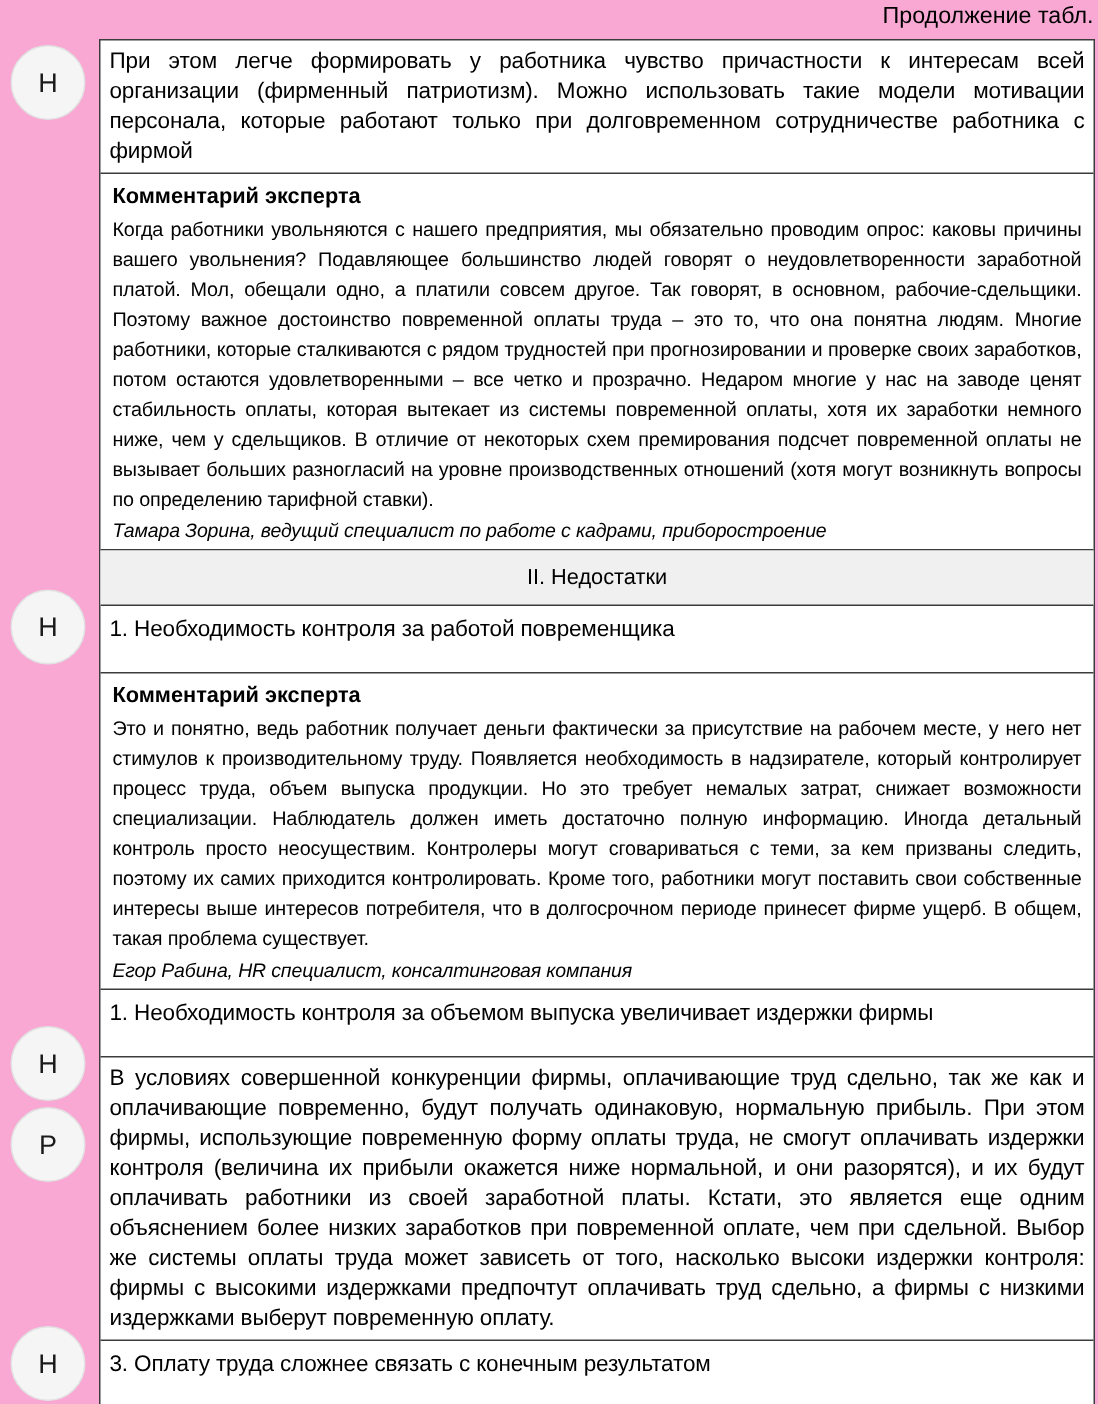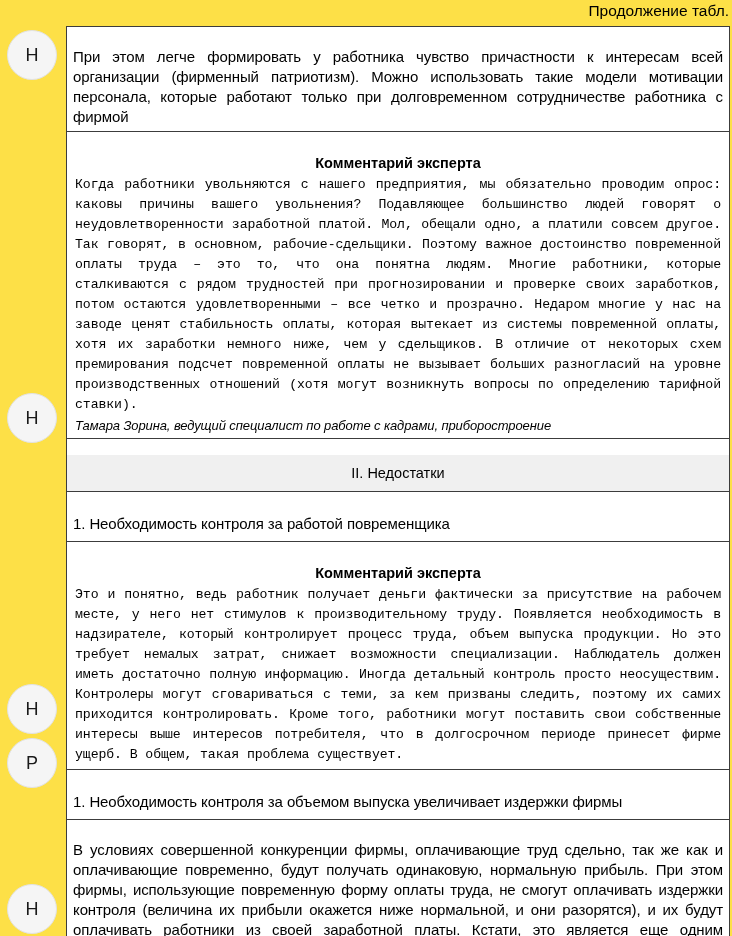--- a/index.html
+++ b/index.html
@@ -1,21 +1,21 @@
 <!DOCTYPE html>
 <html lang="ru"><head>
 <meta charset="utf-8">
 <style>
   html, body { margin: 0; padding: 0; background: #ffffff; }
   .page {
     position: relative;
     width: 732px;
     height: 936px;
     overflow: hidden;
-    background: #fde047;
+    background: #f9a8d4;
     color: #000000;
     font-family: "Liberation Sans", sans-serif;
   }
   .continuation {
     position: absolute;
     top: 2px;
     right: 3px;
     font-size: 15.5px;
     line-height: 18px;
   }
@@ -46,48 +46,46 @@
     border: 1px solid #3c3c3c;
     background: #ffffff;
   }
   .row {
     border-bottom: 1px solid #3c3c3c;
     padding: 4px 6px;
     font-size: 15px;
     line-height: 20px;
     text-align: justify;
     letter-spacing: -0.1px;
-    margin-top: 16px;
   }
   .row:last-child { border-bottom: none; }
   .title-row {
     text-align: left;
-    padding: 6px 6px 7px;
+    padding: 6px 6px 18px;
   }
   .section-row {
     background: #f0f0f0;
     text-align: center;
     font-size: 14.5px;
     letter-spacing: 0;
     padding: 8px 16px;
   }
   .comment-row { padding: 3px 8px 4px; }
   .comment-title {
-    text-align: center;
+    text-align: left;
     font-weight: bold;
     font-size: 14.5px;
     margin: 2px 0 2px;
     letter-spacing: 0;
   }
   .comment-body {
     font-size: 13.2px;
     line-height: 20px;
     text-align: justify;
     letter-spacing: -0.1px;
-    font-family: Liberation Mono, monospace;
   }
   .comment-signature {
     font-style: italic;
     text-align: left;
     font-size: 13px;
     line-height: 17px;
     margin-top: 2px;
     letter-spacing: -0.1px;
   }
 </style>
@@ -115,20 +113,21 @@
     </div>
 
     <div class="row section-row">II. Недостатки</div>
 
     <div class="row title-row">1. Необходимость контроля за работой повременщика</div>
 
 
     <div class="row comment-row">
       <div class="comment-title">Комментарий эксперта</div>
       <div class="comment-body">Это и понятно, ведь работник получает деньги фактически за присутствие на рабочем месте, у него нет стимулов к производительному труду. Появляется необходимость в надзирателе, который контролирует процесс труда, объем выпуска продукции. Но это требует немалых затрат, снижает возможности специализации. Наблюдатель должен иметь достаточно полную информацию. Иногда детальный контроль просто неосуществим. Контролеры могут сговариваться с теми, за кем призваны следить, поэтому их самих приходится контролировать. Кроме того, работники могут поставить свои собственные интересы выше интересов потребителя, что в долгосрочном периоде принесет фирме ущерб. В общем, такая проблема существует.</div>
+      <div class="comment-signature">Егор Рабина, HR специалист, консалтинговая компания</div>
     </div>
 
     <div class="row title-row">1. Необходимость контроля за объемом выпуска увеличивает издержки фирмы</div>
 
     <div class="row">В условиях совершенной конкуренции фирмы, оплачивающие труд сдельно, так же как и оплачивающие повременно, будут получать одинаковую, нормальную прибыль. При этом фирмы, использующие повременную форму оплаты труда, не смогут оплачивать издержки контроля (величина их прибыли окажется ниже нормальной, и они разорятся), и их будут оплачивать работники из своей заработной платы. Кстати, это является еще одним объяснением более низких заработков при повременной оплате, чем при сдельной. Выбор же системы оплаты труда может зависеть от того, насколько высоки издержки контроля: фирмы с высокими издержками предпочтут оплачивать труд сдельно, а фирмы с низкими издержками выберут повременную оплату.</div>
 
     <div class="row title-row">3. Оплату труда сложнее связать с конечным результатом</div>
 
   </div>
 

